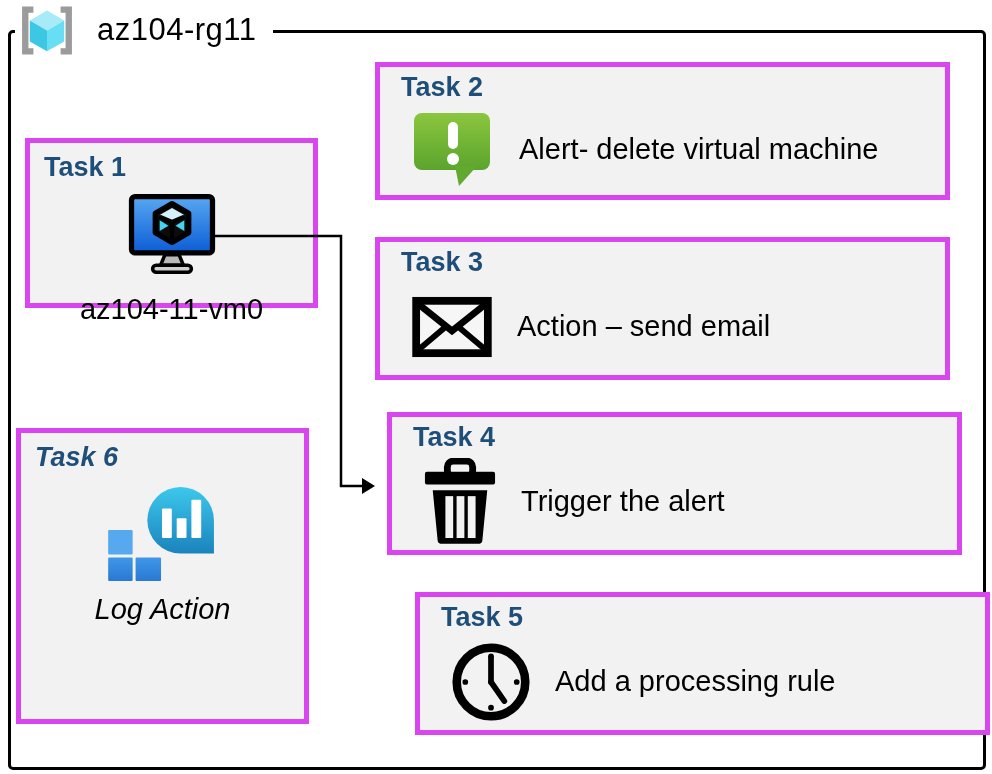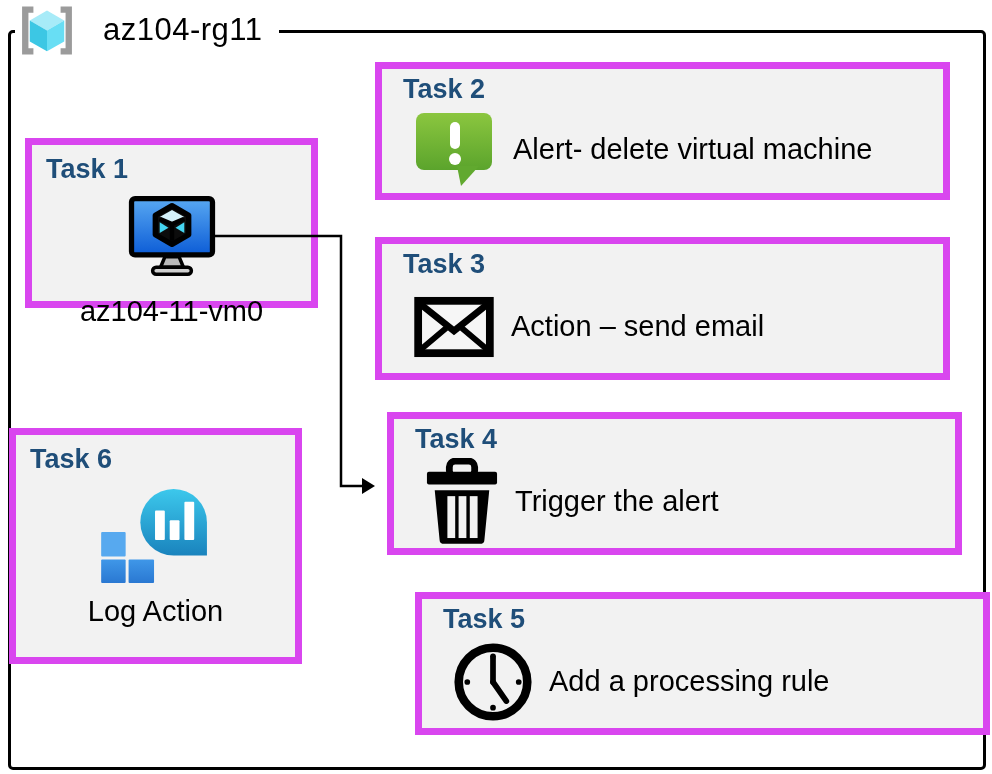--- a/index.html
+++ b/index.html
@@ -6,51 +6,51 @@
   .stage {
     position:relative; width:992px; height:774px; background:#ffffff;
     font-family:"Liberation Sans", sans-serif; overflow:hidden;
   }
   .outer-border {
     position:absolute; left:8px; top:30px; width:978px; height:740px;
     border:3px solid #000; border-radius:5px; box-sizing:border-box;
   }
   .rg-header {
     position:absolute; left:15px; top:1px; height:58px; z-index:2;
-    display:flex; align-items:center; gap:27px;
+    display:flex; align-items:center; gap:21px;
     background:#fff; padding:0 16px 0 3px;
   }
   .rg-title { font-size:31px; color:#000; letter-spacing:0.5px; }
 
   .task-box {
-    position:absolute; background:#f2f2f2; border:7px solid #d946ef;
+    position:absolute; background:#f2f2f2; border:5px solid #d946ef;
     box-sizing:border-box; z-index:1;
   }
   .task-header { color:#1f4e79; font-weight:bold; font-size:27px; line-height:1.1; }
   .task-label  { font-size:29px; color:#000; white-space:nowrap; }
 
   
   .left-box { display:flex; flex-direction:column; align-items:center; }
   .left-box .task-header { align-self:flex-start; margin:10px 0 0 14px; }
   #task1 { left:25px;  top:138px; width:293px; height:170px; }
-  #task6 { left:9px;  top:428px; width:293px; height:236px; }
+  #task6 { left:16px;  top:428px; width:293px; height:296px;font-style:italic; }
   #task1 .icon-wrap { margin-top:10px; }
   #task1 .task-label { margin-top:18px; }
   #task6 .icon-wrap { margin-top:14px; }
   #task6 .task-label { margin-top:12px; }
 
   
   #task2 { left:375px; top:62px;  width:575px; height:138px; }
   #task3 { left:375px; top:237px; width:575px; height:143px; }
   #task4 { left:375px; top:412px; width:575px; height:143px;margin-left:12px; }
   #task5 { left:375px; top:592px; width:575px; height:143px;margin-left:40px; }
   .right-box .task-header { position:absolute; top:6px; left:21px; }
   .right-box .task-row {
     position:absolute; left:31px; top:40px; bottom:4px; right:10px;
-    display:flex; align-items:center; gap:16px;
+    display:flex; align-items:center; gap:24px;
   }
   .icon-wrap { display:inline-flex; line-height:0; }
 
   .connector { position:absolute; left:0; top:0; z-index:3; pointer-events:none; }
 </style>
 </head>
 <body>
 
 <div class="stage">
 

